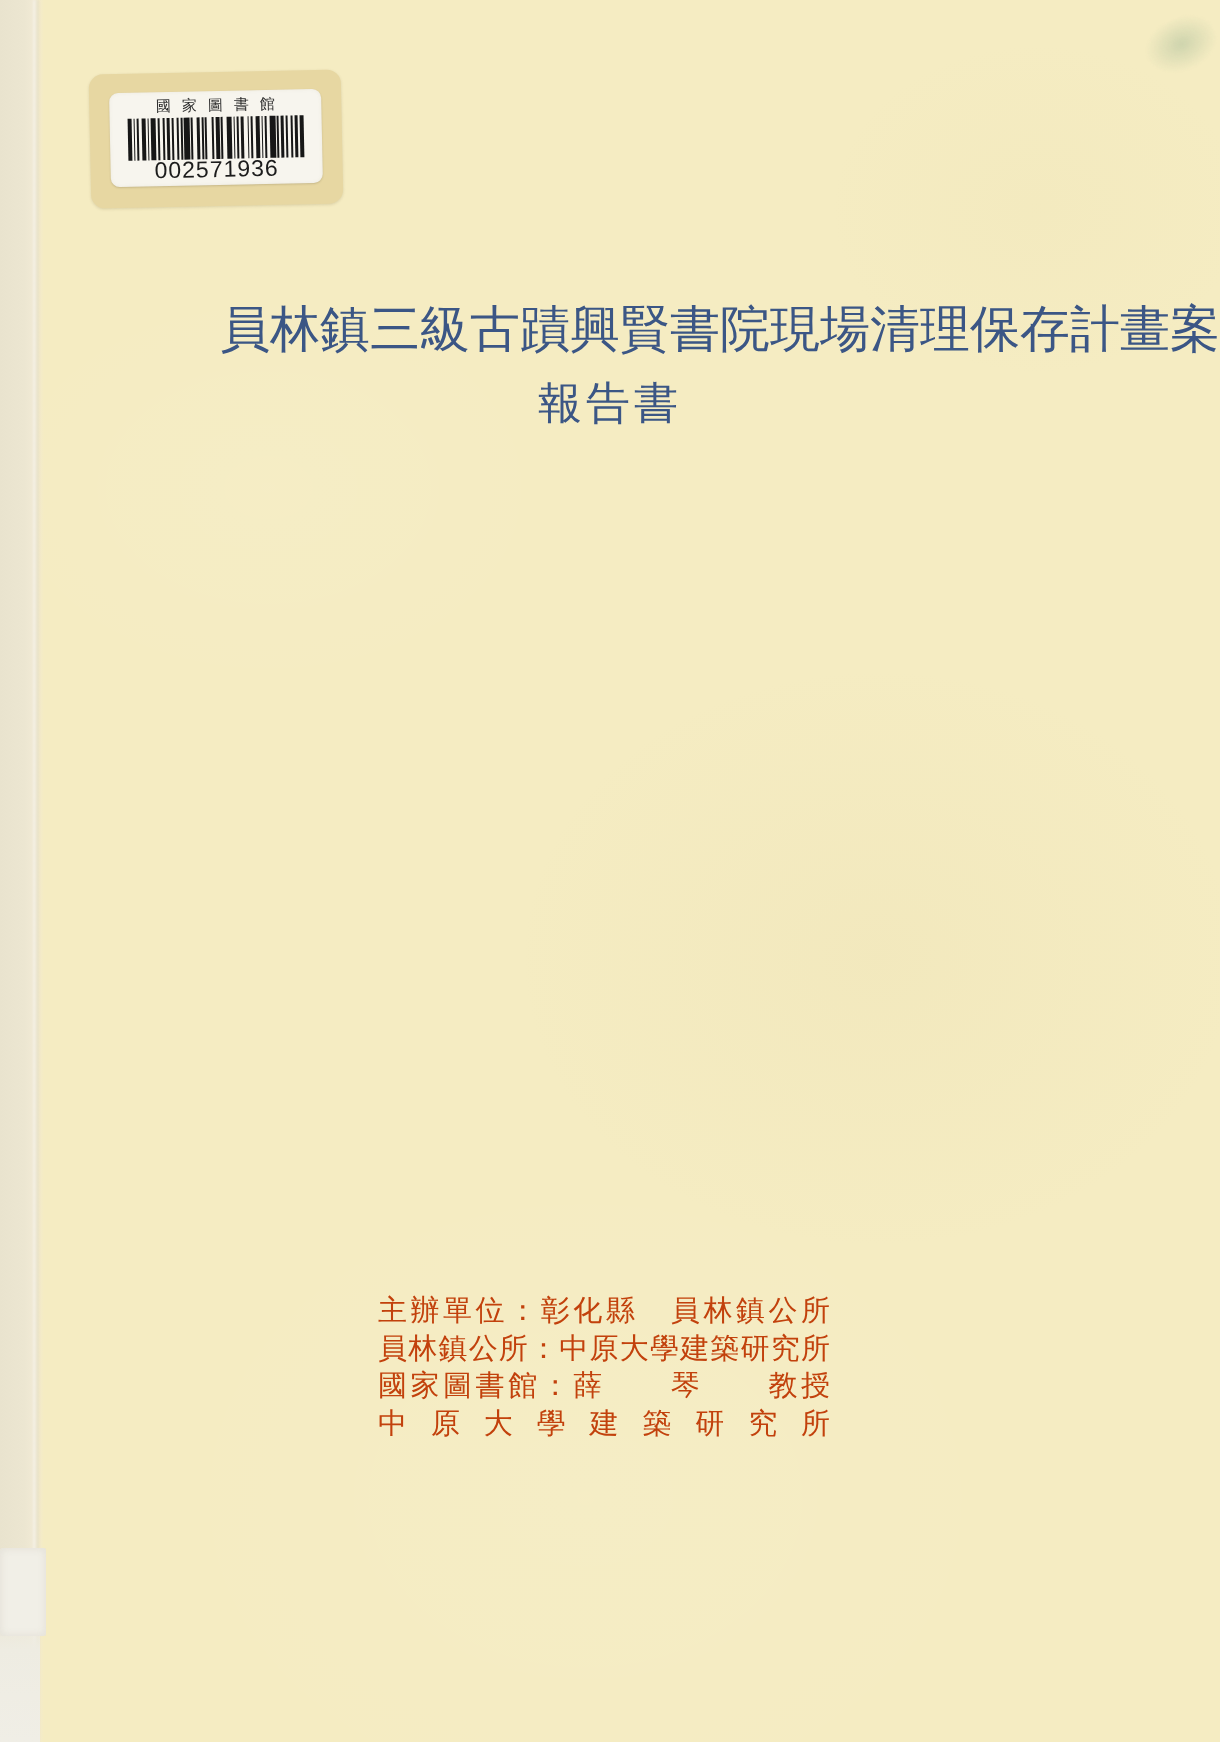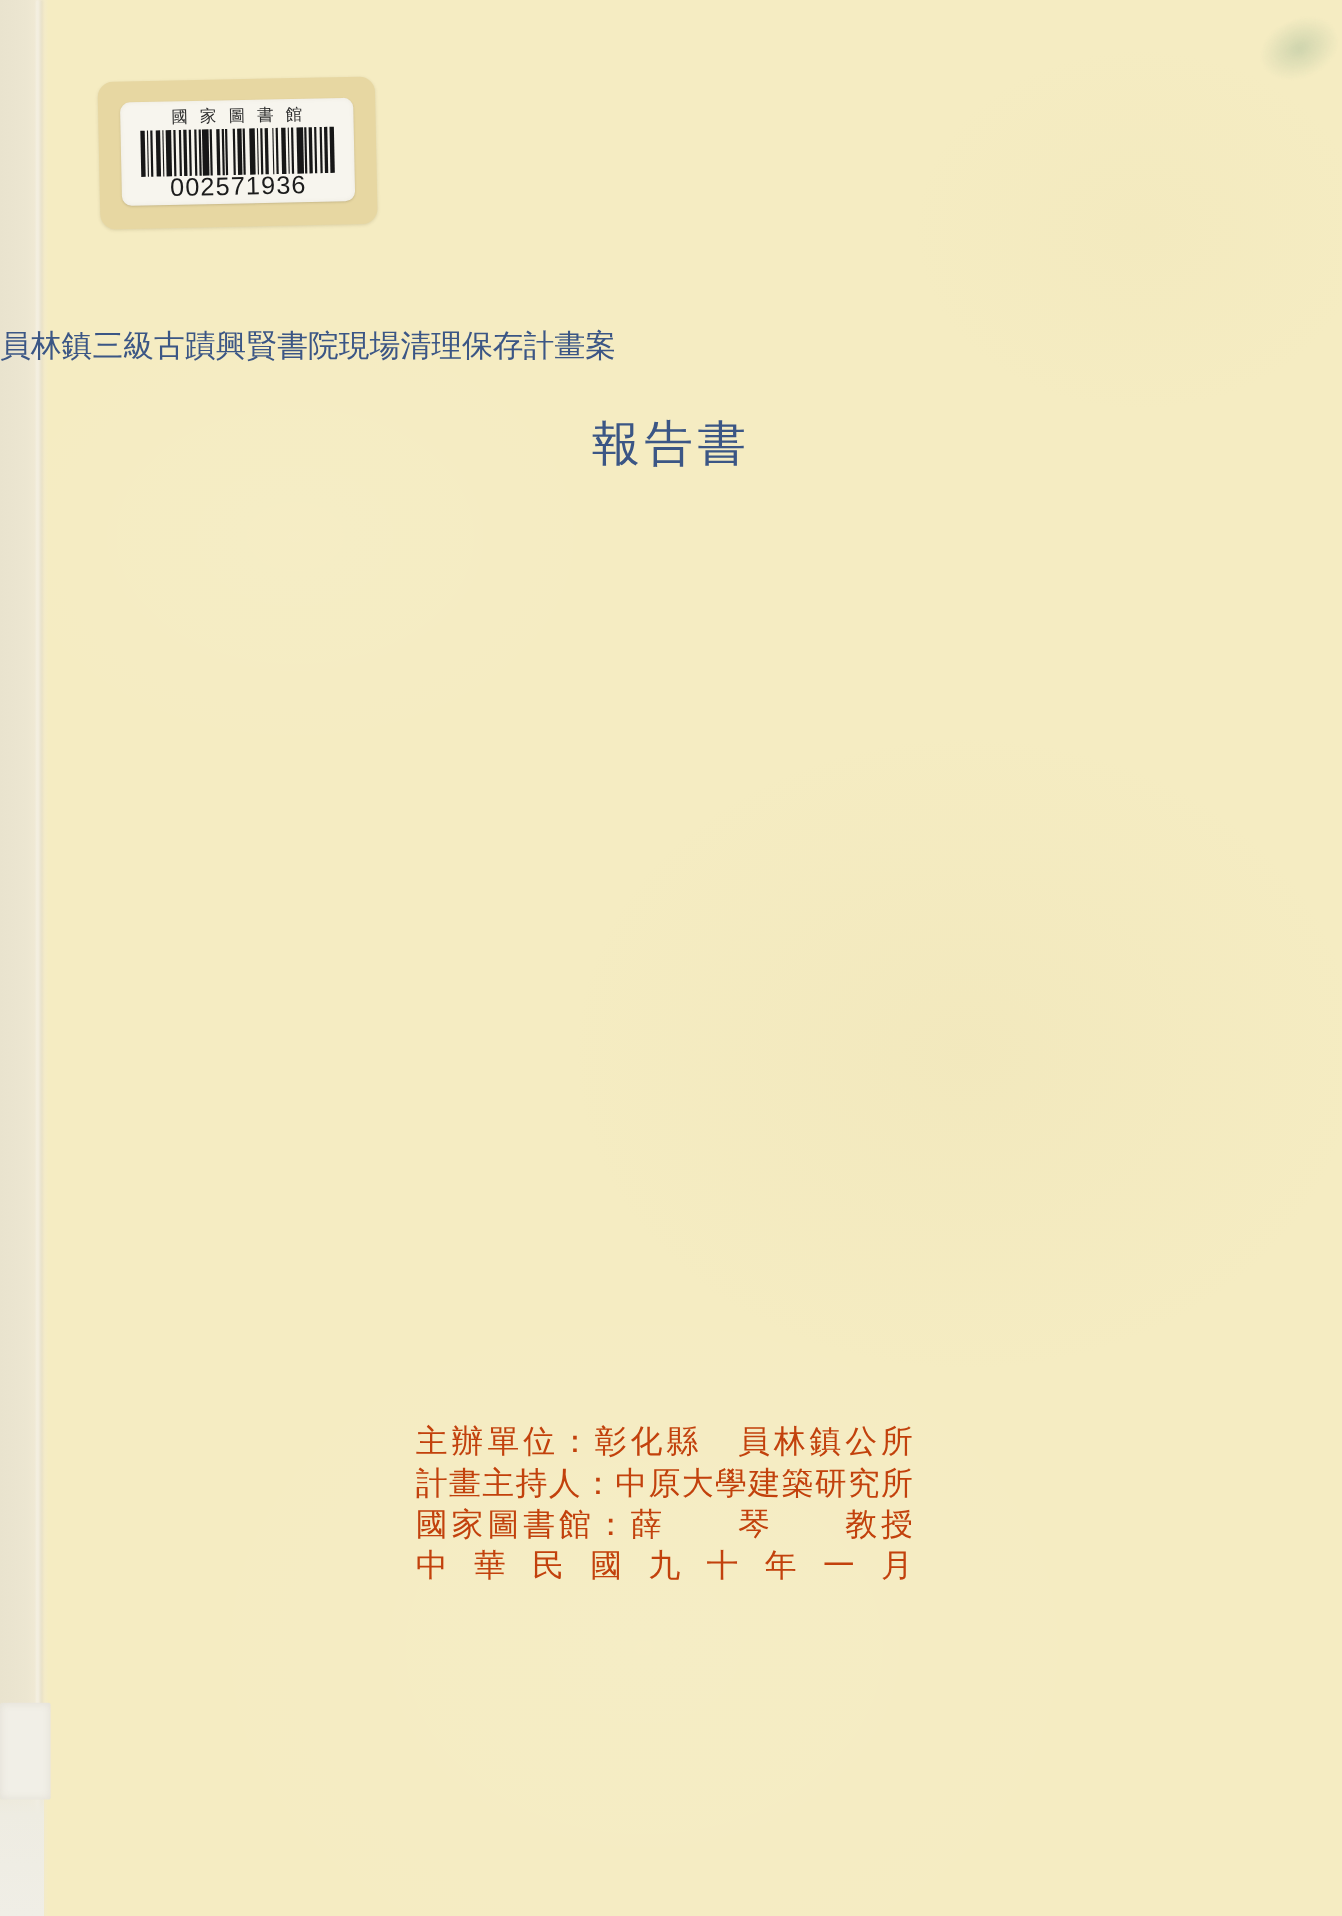--- a/index.html
+++ b/index.html
@@ -85,22 +85,22 @@
   .label-number {
     margin-top: -3px;
     font-family: "Liberation Sans", sans-serif;
     font-size: 23px;
     color: #1c1c1c;
     letter-spacing: 1px;
   }
   
   .title-line1 {
     position: absolute; top: 296px; left: 0; width: 100%;
-    text-align: left;
-    font-size: 28px;
+    text-align: right;
+    font-size: 50px;
     color: #3b5685;
     letter-spacing: 0px;
     white-space: nowrap;
   }
   .title-line2 {
     position: absolute; top: 374px; left: 0; width: 100%;
     text-align: center;
     font-size: 44px;
     color: #3b5685;
     letter-spacing: 4px;
@@ -213,18 +213,18 @@
       <div class="label-number">002571936</div>
     </div>
   </div>
 
   <div class="title-line1">員林鎮三級古蹟興賢書院現場清理保存計畫案</div>
 
   <div class="title-line2">報告書</div>
 
   <div class="credits">
     <div class="credits-line">主辦單位：彰化縣　員林鎮公所</div>
-    <div class="credits-line">計畫主持人：中原大學建築研究所</div>
+    <div class="credits-line">員林鎮公所：中原大學建築研究所</div>
     <div class="credits-line">國家圖書館：薛　　琴　　教授</div>
-    <div class="credits-line">中華民國九十年一月</div>
+    <div class="credits-line">中原大學建築研究所</div>
   </div>
 
 </div>
 
 </body></html>

